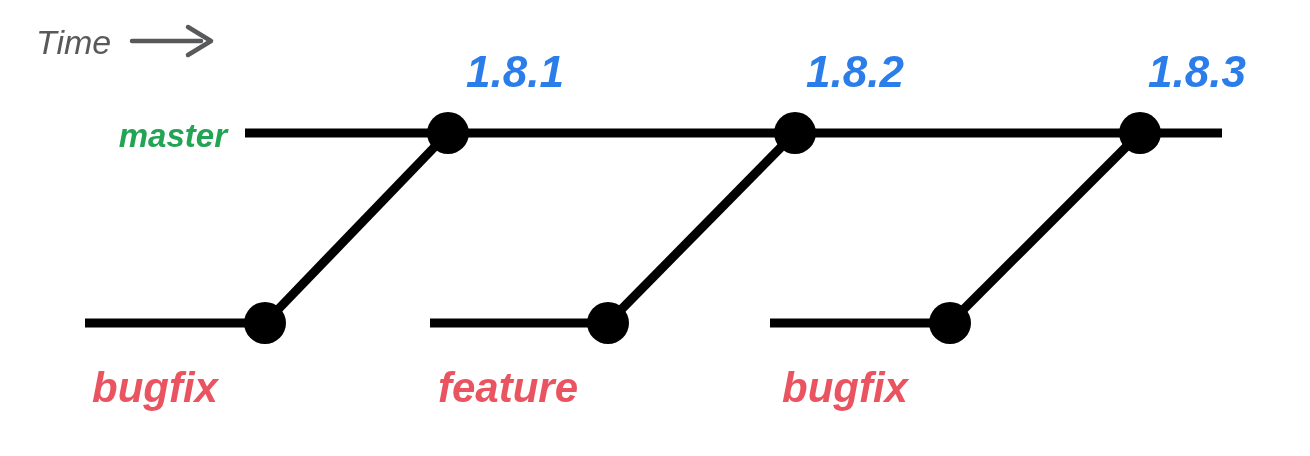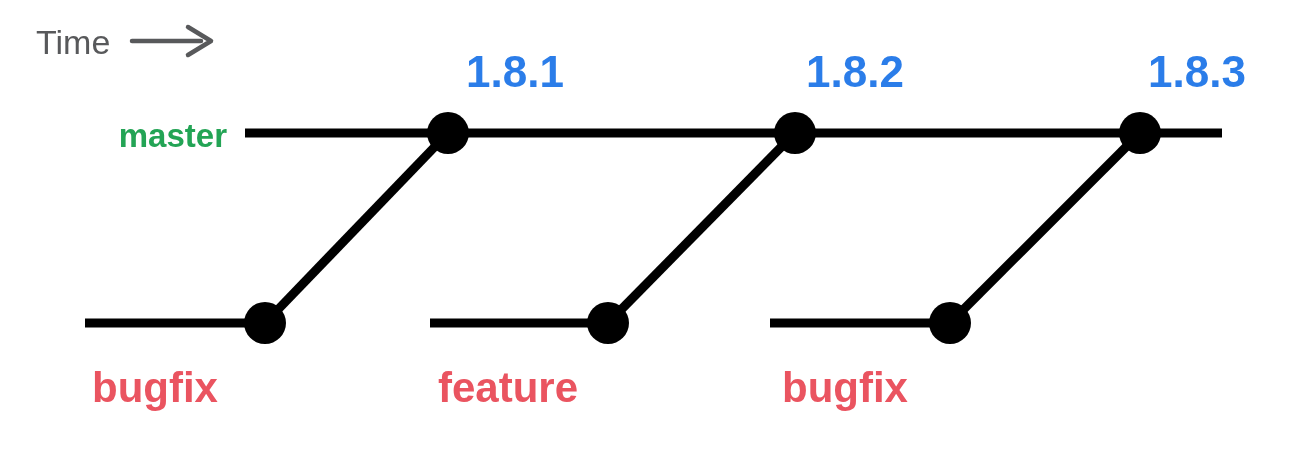--- a/index.html
+++ b/index.html
@@ -6,20 +6,21 @@
     margin: 0;
     padding: 0;
     background: #ffffff;
   }
   .canvas {
     position: relative;
     width: 1310px;
     height: 424px;
     background: #ffffff;
     overflow: hidden;
+    font-style: italic;
   }
   svg text {
     font-family: "Liberation Sans", sans-serif;
   }
   .time-text {
     font-size: 34px;
     font-weight: 400;
   }
   .master-text {
     font-size: 33px;

